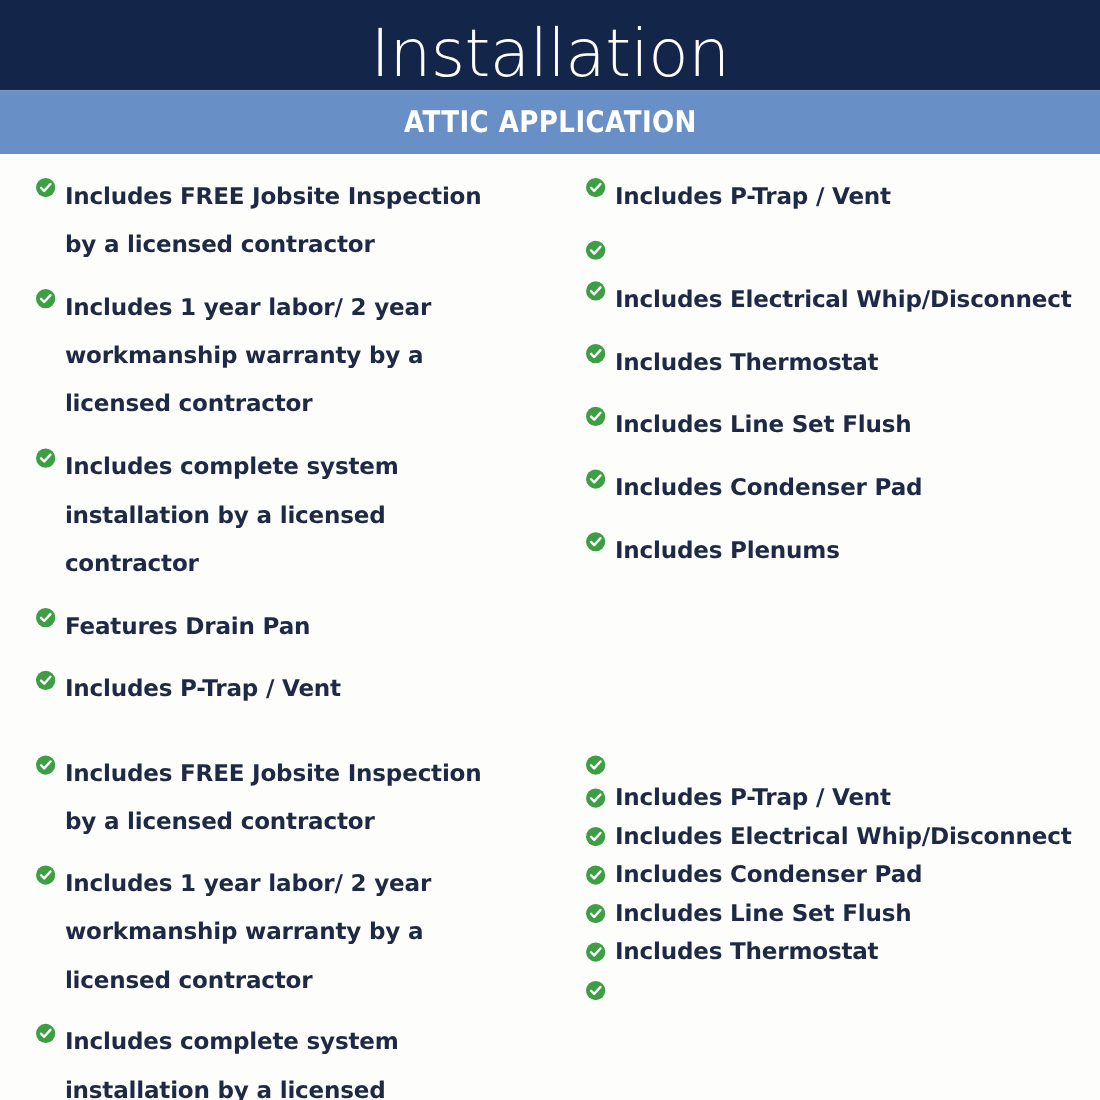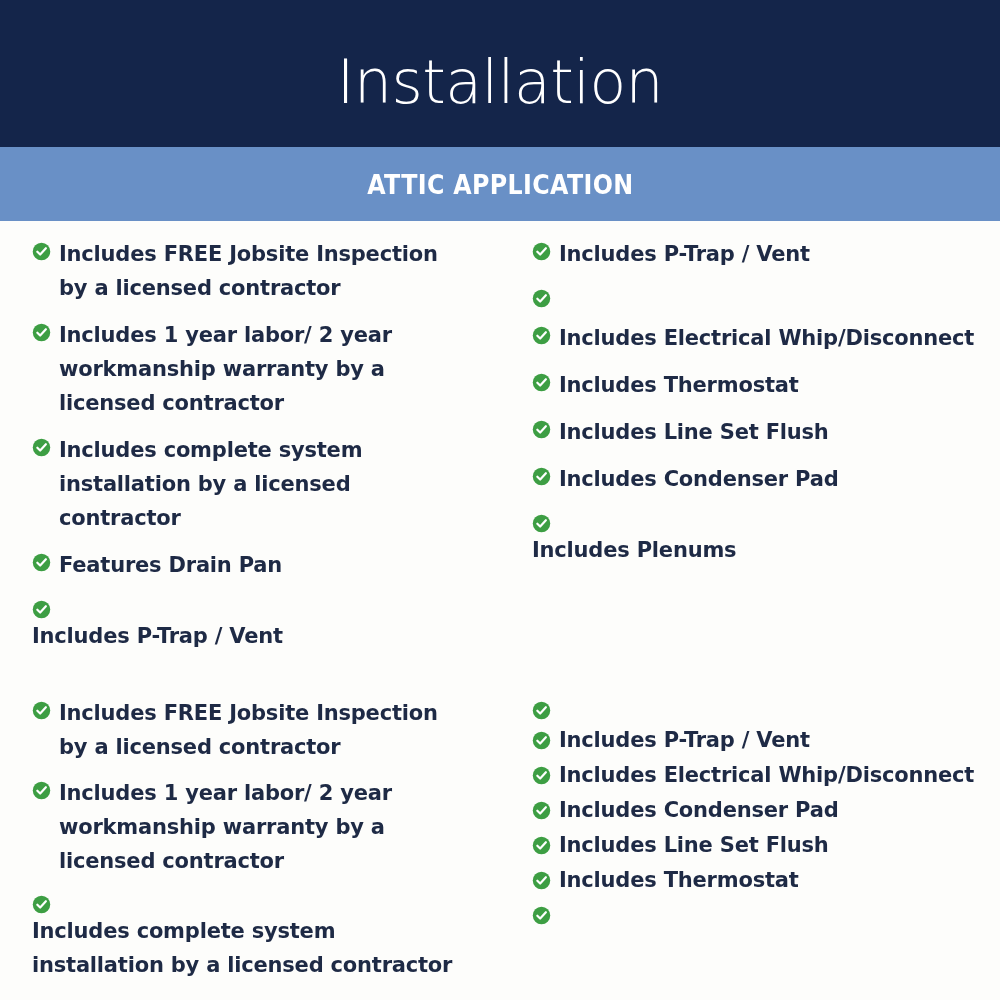--- a/index.html
+++ b/index.html
@@ -41,21 +41,21 @@
     font-size: 60px;
     line-height: 66px;
     letter-spacing: -0.5px;
     text-align: center;
     white-space: nowrap;
   }
 
   
   .section-band {
     background: #6990c6;
-    height: 74px;
+    height: 58px;
     display: flex;
     align-items: center;
     justify-content: center;
   }
   .section-band-text {
     color: #ffffff;
     font-family: "DejaVu Sans", sans-serif;
     font-weight: bold;
     font-size: 27px;
     letter-spacing: 0.4px;
@@ -75,37 +75,37 @@
     flex: 1 1 50%;
   }
   .col-left  { padding-left: 32px;  padding-right: 28px; }
   .col-right { padding-left: 32px;  padding-right: 20px; }
 
   .feature {
     display: flex;
     align-items: flex-start;
     margin-bottom: 12px;
   }
-  .feature:last-child { margin-bottom: 0; flex-direction: column; }
+  .feature:last-child { margin-bottom: 0; }
 
   .check-icon {
     flex: 0 0 auto;
     width: 19px;
     height: 19px;
     margin-right: 8px;
     margin-top: 5px;
   }
   .check-icon svg { display: block; width: 19px; height: 19px; }
 
   .feature-text {
     color: #1e2a45;
     font-family: "DejaVu Sans", sans-serif;
     font-weight: bold;
     font-size: 21px;
-    line-height: 34px;
+    line-height: 44px;
     letter-spacing: -0.2px;
   }
 
   
   .attic .section-body { padding-top: 16px; }
   .attic .feature { margin-bottom: 13px; }
 
   
   .vertical .section-body { padding-top: 14px; }
   .vertical .col-left .feature { margin-bottom: 12px; }

